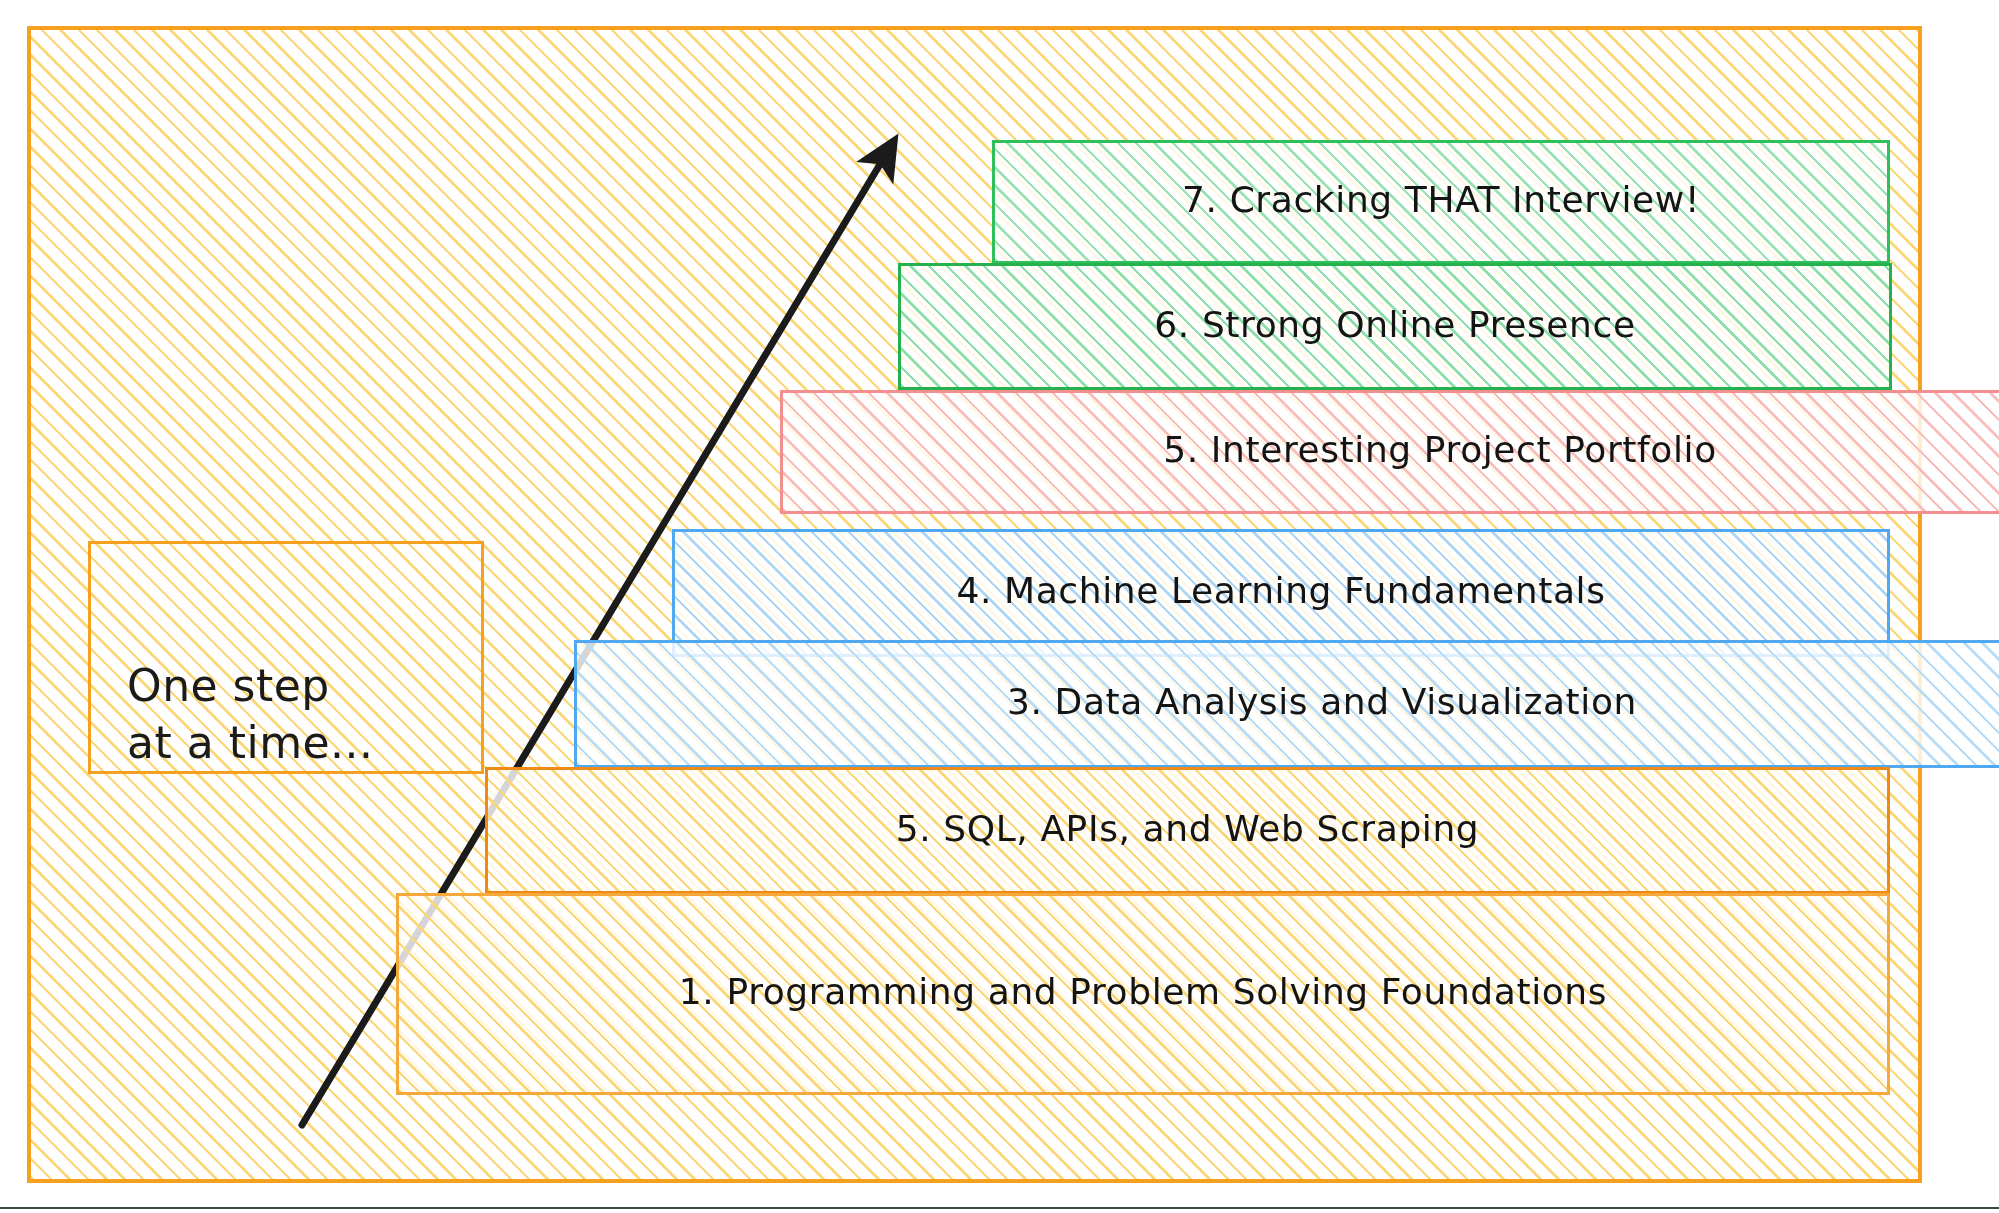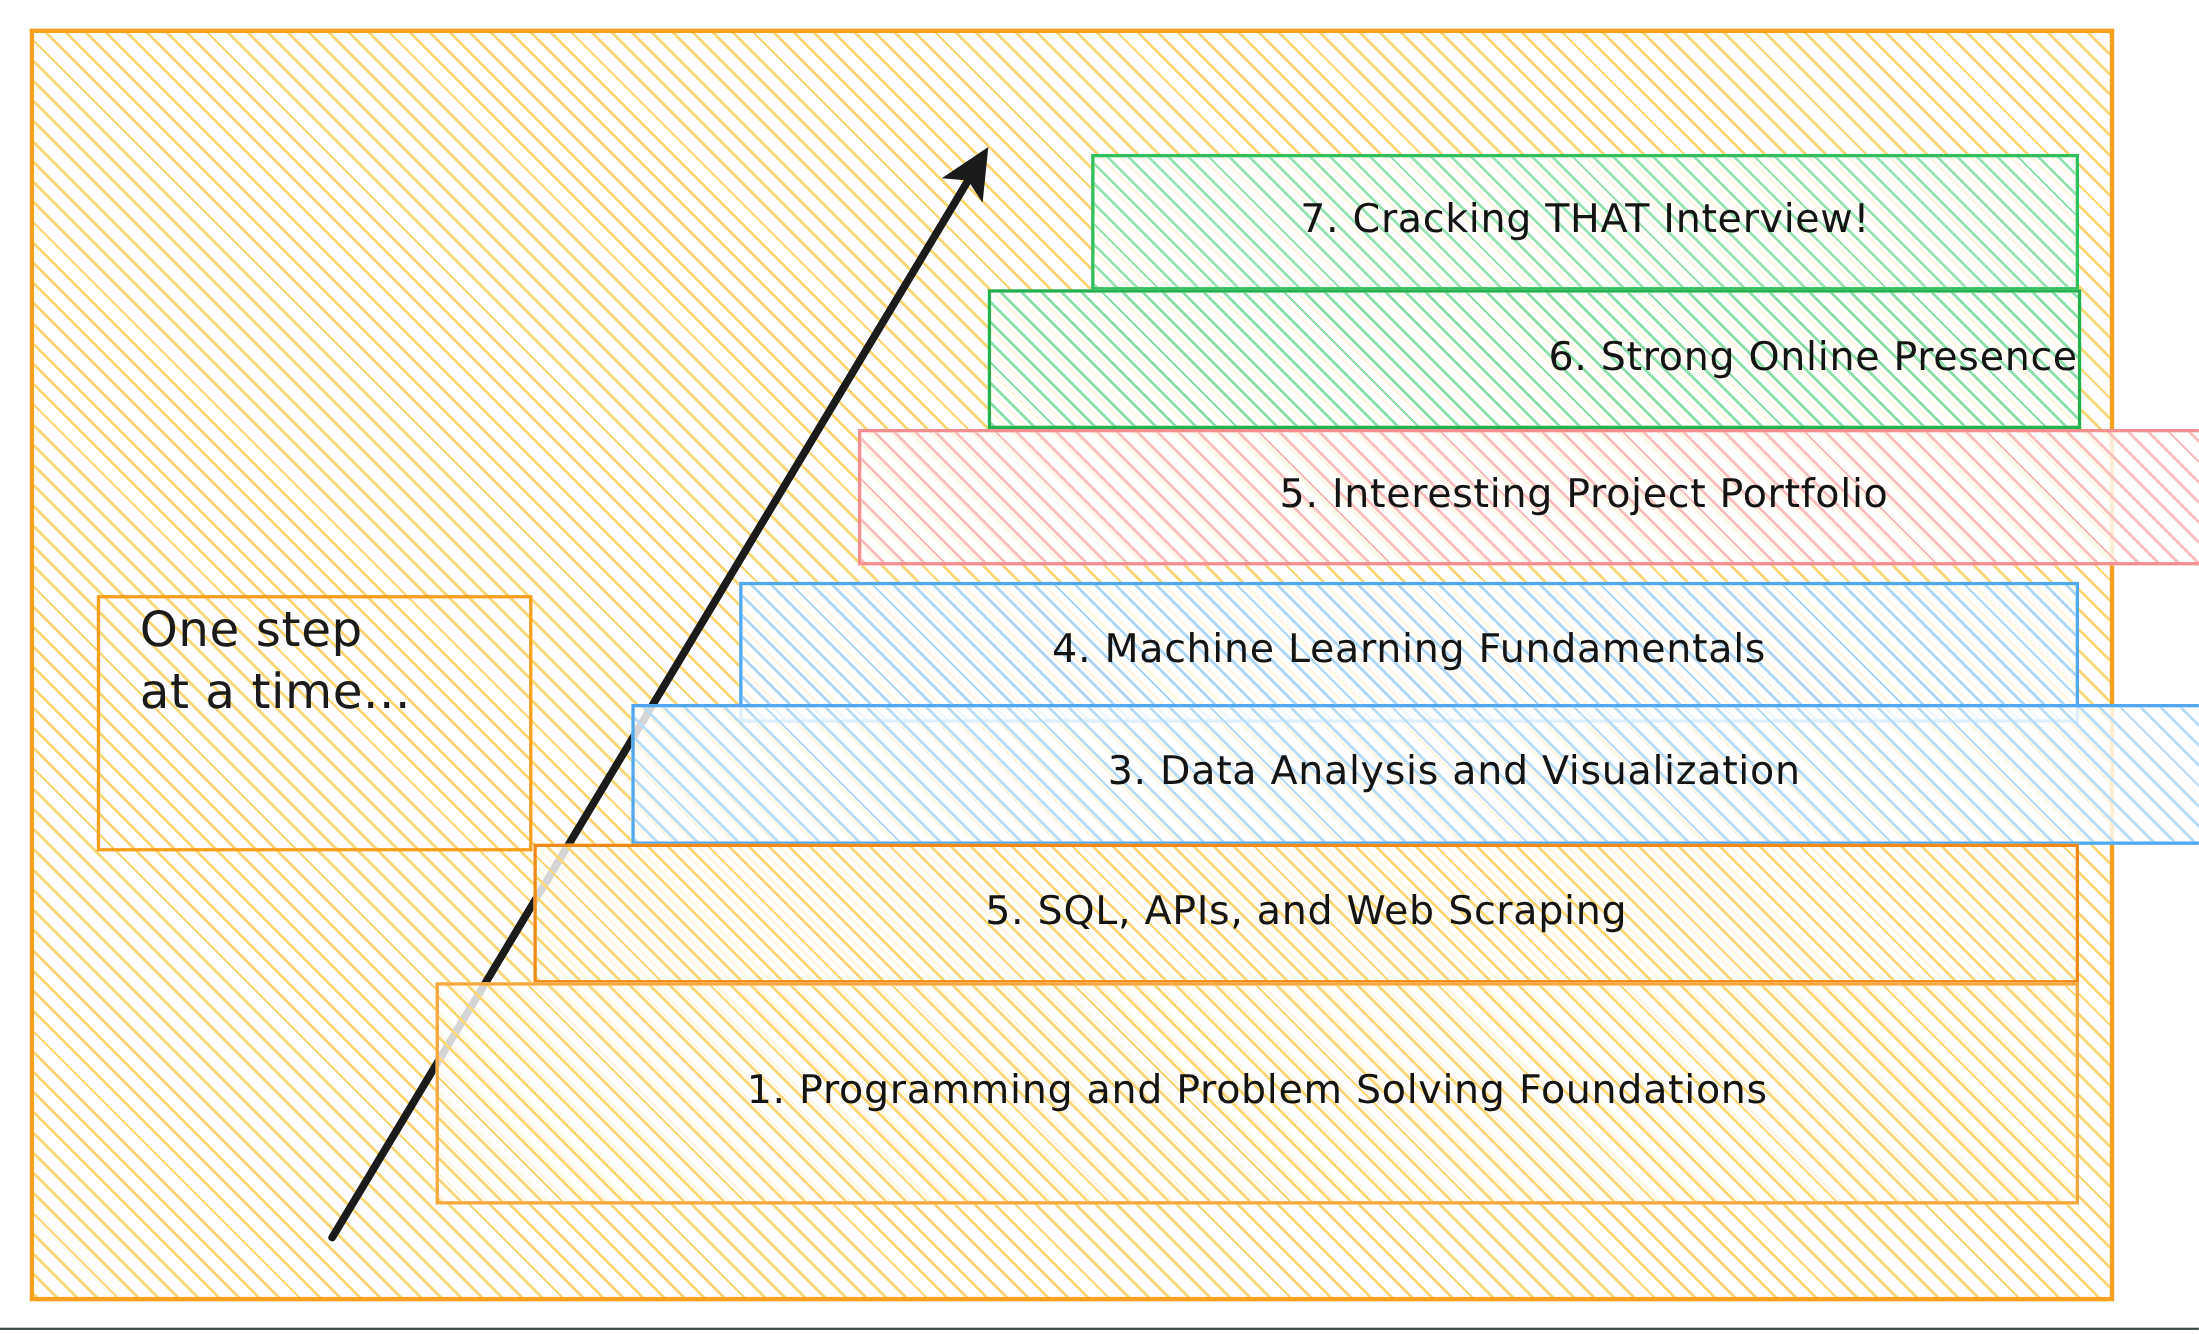--- a/index.html
+++ b/index.html
@@ -70,21 +70,21 @@
   #note-box {
     position: absolute;
     left: 84px;
     top: 537px;
     width: 396px;
     height: 233px;
     box-sizing: border-box;
     border: 3px solid #F5A01E;
     background: transparent;
     display: flex;
-    align-items: flex-start;
+    align-items: flex-end;
     justify-content: flex-start;
   }
   #note-text {
     padding-left: 36px;
     font-size: 44px;
     line-height: 1.3;
     color: #1b1b1b;
     white-space: pre-line;
     letter-spacing: 0.5px;
   }
@@ -136,21 +136,21 @@
           <polygon points="0,0.4 6.6,3.5 0,6.6 1.5,3.5" fill="#1b1b1b"></polygon>
         </marker>
       </defs>
       <line x1="48" y1="1011" x2="625" y2="52" stroke="#1b1b1b" stroke-width="7" stroke-linecap="round" marker-end="url(#arrowhead)"></line>
     </svg>
 
     <div id="steps">
         <div class="step" style="left: 961px; top: 110px; width: 898px; height: 124px; border: 3px solid rgb(47, 191, 91); background-image: repeating-linear-gradient(45deg, rgb(155, 227, 180) 0px, rgb(155, 227, 180) 2.5px, rgba(255, 255, 255, 0) 2.5px, rgba(255, 255, 255, 0) 13px); background-color: rgba(255, 255, 255, 0.82); z-index: 10;">
           <span class="step-label">7. Cracking THAT Interview!</span>
         </div>
-        <div class="step" style="left: 867px; top: 233px; width: 994px; height: 127px; border: 3px solid rgb(37, 177, 78); background-image: repeating-linear-gradient(45deg, rgb(142, 223, 169) 0px, rgb(142, 223, 169) 2.5px, rgba(255, 255, 255, 0) 2.5px, rgba(255, 255, 255, 0) 13px); background-color: rgba(255, 255, 255, 0.82); z-index: 11; justify-content: flex-end;">
+        <div class="step" style="left: 867px; top: 233px; width: 994px; height: 127px; border: 3px solid rgb(37, 177, 78); background-image: repeating-linear-gradient(45deg, rgb(142, 223, 169) 0px, rgb(142, 223, 169) 2.5px, rgba(255, 255, 255, 0) 2.5px, rgba(255, 255, 255, 0) 13px); background-color: rgba(255, 255, 255, 0.82); z-index: 11;">
           <span class="step-label">6. Strong Online Presence</span>
         </div>
         <div class="step" style="left: 749px; top: 360px; width: 1320px; height: 124px; border: 3px solid rgb(245, 142, 142); background-image: repeating-linear-gradient(45deg, rgb(249, 191, 191) 0px, rgb(249, 191, 191) 2.5px, rgba(255, 255, 255, 0) 2.5px, rgba(255, 255, 255, 0) 13px); background-color: rgba(255, 255, 255, 0.82); z-index: 12;">
           <span class="step-label">5. Interesting Project Portfolio</span>
         </div>
         <div class="step" style="left: 641px; top: 483px; width: 1218px; height: 128px; border: 3px solid rgb(79, 168, 240); background-image: repeating-linear-gradient(45deg, rgb(175, 214, 243) 0px, rgb(175, 214, 243) 2.5px, rgba(255, 255, 255, 0) 2.5px, rgba(255, 255, 255, 0) 13px); background-color: rgba(255, 255, 255, 0.82); z-index: 13; margin-top: 16px;">
           <span class="step-label">4. Machine Learning Fundamentals</span>
         </div>
         <div class="step" style="left: 543px; top: 610px; width: 1496px; height: 128px; border: 3px solid rgb(79, 168, 240); background-image: repeating-linear-gradient(45deg, rgb(185, 221, 247) 0px, rgb(185, 221, 247) 2.5px, rgba(255, 255, 255, 0) 2.5px, rgba(255, 255, 255, 0) 13px); background-color: rgba(255, 255, 255, 0.82); z-index: 14;">
           <span class="step-label">3. Data Analysis and Visualization</span>

